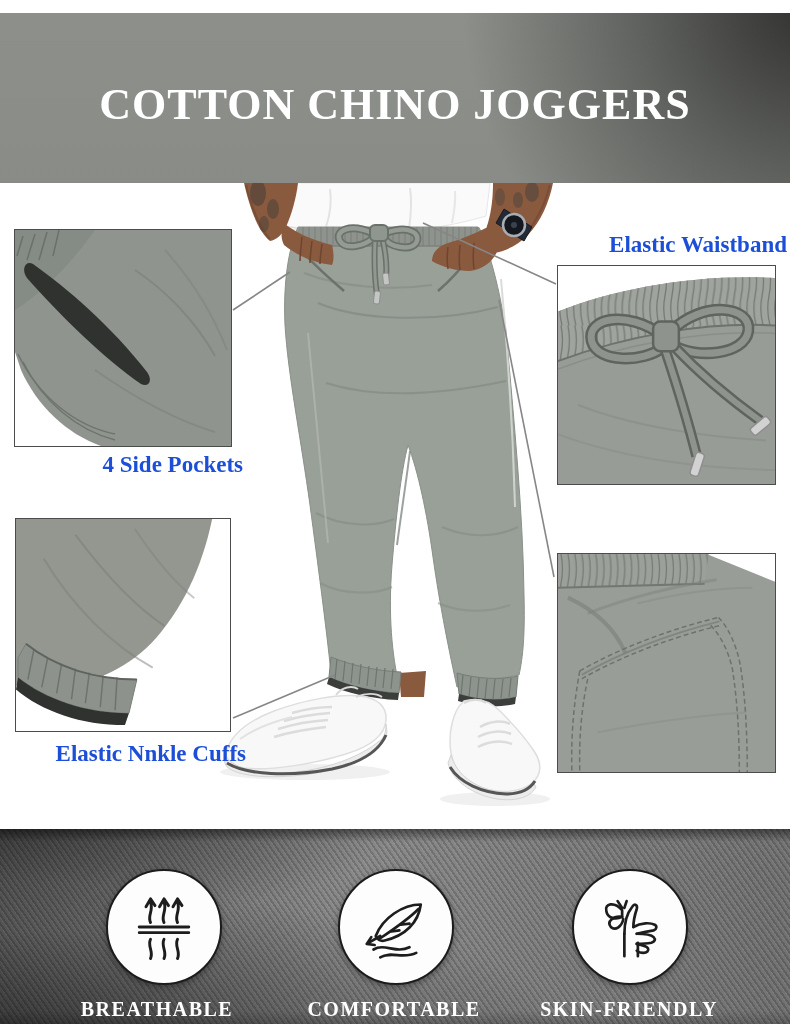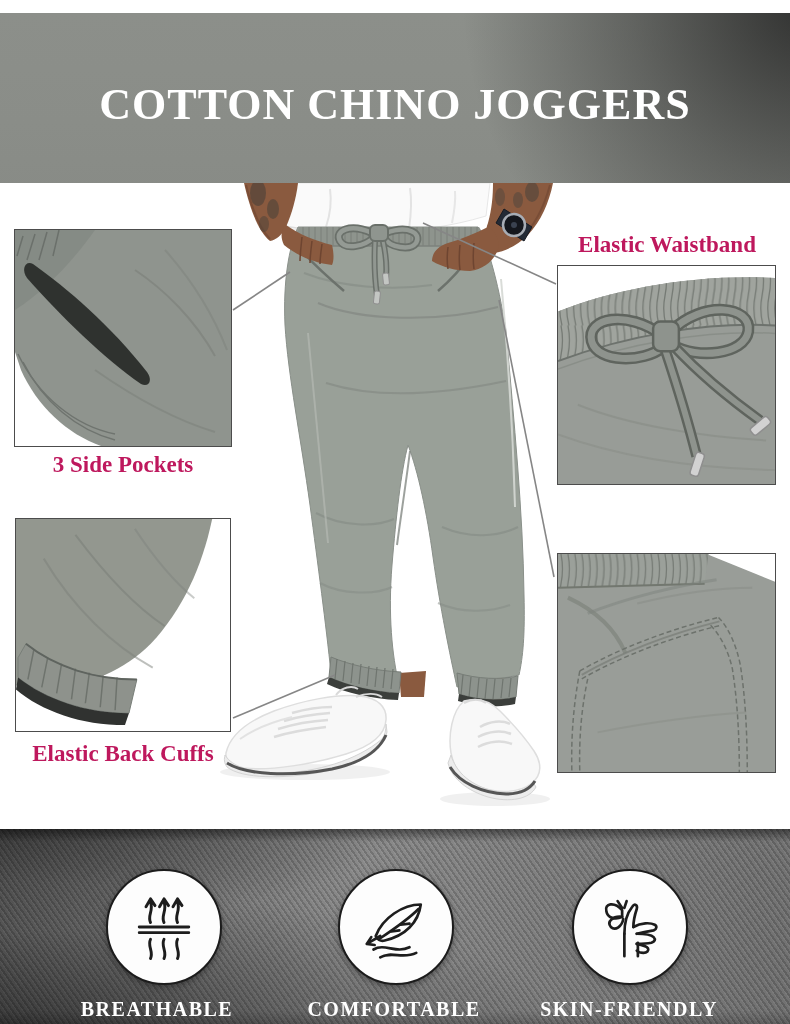--- a/index.html
+++ b/index.html
@@ -12,21 +12,21 @@
             linear-gradient(180deg,#8c8f8a 0%,#8a8d88 60%,#888b86 100%);
           display:flex;align-items:center;justify-content:center;margin-top:13px;}
   .banner h1{margin:0;color:#ffffff;font-size:44px;font-weight:700;letter-spacing:1px;white-space:nowrap;}
   
   .stage{position:absolute;left:0;top:183px;width:790px;height:630px;background:#ffffff;}
   .model-svg{position:absolute;left:180px;top:183px;width:430px;height:630px;}
   .lines-svg{position:absolute;left:0;top:0;width:790px;height:1024px;pointer-events:none;}
   
   .thumb{position:absolute;background:#ffffff;border:1px solid #4c4c4c;box-sizing:border-box;}
   .thumb svg{display:block;width:100%;height:100%;}
-  .cap{position:absolute;color:#be185d;font-weight:700;font-size:23px;text-align:center;line-height:28px;}
+  .cap{position:absolute;color:#1d4ed8;font-weight:700;font-size:23px;text-align:right;line-height:28px;}
   #thumb-side-pockets{left:14px;top:229px;width:218px;height:218px;}
   #cap-side-pockets{left:3px;top:451px;width:240px;}
   #thumb-ankle-cuffs{left:15px;top:518px;width:216px;height:214px;}
   #cap-ankle-cuffs{left:0px;top:740px;width:246px;}
   #cap-waistband{left:547px;top:231px;width:240px;}
   #thumb-waistband{left:557px;top:265px;width:219px;height:220px;}
   #cap-back-pocket{left:557px;top:521px;width:219px;}
   #thumb-back-pocket{left:557px;top:553px;width:219px;height:220px;}
   
   .features{position:absolute;left:0;top:813px;width:790px;height:211px;
@@ -187,21 +187,21 @@
       <path d="M0,0 H80 C56,34 28,62 0,80 Z" fill="#7e837d" opacity=".55"></path>
       <path d="M8,6 L2,26 M20,4 L12,30 M32,2 L24,30 M44,0 L38,26" stroke="#6b706b" stroke-width="1.5"></path>
       <path d="M18,34 C52,58 96,96 132,142 C138,150 134,158 126,154 C88,128 46,86 12,48 C6,40 10,30 18,34 Z" fill="#2f322f"></path>
       <path d="M120,40 C150,60 180,90 200,126" stroke="#7d827c" stroke-width="2" fill="none" opacity=".7"></path>
       <path d="M150,20 C175,48 198,84 212,120" stroke="#7d827c" stroke-width="2" fill="none" opacity=".5"></path>
       <path d="M80,140 C120,168 160,190 200,202" stroke="#7d827c" stroke-width="2" fill="none" opacity=".6"></path>
       <path d="M8,132 C28,172 62,200 100,210" stroke="#6f746f" stroke-width="1.5" fill="none"></path>
       <path d="M3,124 C23,166 60,196 100,204" stroke="#6f746f" stroke-width="1.5" fill="none"></path>
     </svg>
   </figure>
-  <div class="cap" id="cap-side-pockets">3 Side Pockets</div>
+  <div class="cap" id="cap-side-pockets">4 Side Pockets</div>
 
   <div class="cap" id="cap-waistband">Elastic Waistband</div>
   <figure class="thumb" id="thumb-waistband" style="margin:0">
     <svg viewBox="0 0 219 220">
       <defs>
         <pattern id="shirr" width="7" height="60" patternUnits="userSpaceOnUse">
           <path d="M3,0 q3,15 0,30 q-3,15 1,30" stroke="#70756f" stroke-width="1.3" fill="none"></path>
         </pattern>
       </defs>
       <rect width="219" height="220" fill="#ffffff"></rect>
@@ -232,21 +232,21 @@
       <path d="M0,0 H198 C188,48 168,92 136,126 C110,152 74,168 34,172 L0,168 Z" fill="#93978f"></path>
       <path d="M60,16 C90,56 120,88 150,108" stroke="#7b807a" stroke-width="2" fill="none" opacity=".6"></path>
       <path d="M28,40 C58,90 98,128 138,150" stroke="#7b807a" stroke-width="2" fill="none" opacity=".5"></path>
       <path d="M120,10 C140,40 160,64 180,80" stroke="#7b807a" stroke-width="2" fill="none" opacity=".4"></path>
       <path d="M10,126 C40,150 80,162 122,162 L114,196 C70,196 30,182 2,160 L2,140 Z" fill="#8e928c" stroke="#777d77" stroke-width="1"></path>
       <path d="M18,132 L12,162 M32,140 L26,170 M46,146 L41,176 M60,151 L56,182 M74,155 L70,186 M88,158 L85,190 M102,160 L100,193" stroke="#6e736d" stroke-width="1.5"></path>
       <path d="M2,160 C30,182 70,196 114,196 L110,208 C66,208 26,194 0,172 Z" fill="#303230"></path>
       <path d="M122,162 C80,162 40,150 10,126" stroke="#5f645f" stroke-width="2" fill="none"></path>
     </svg>
   </figure>
-  <div class="cap" id="cap-ankle-cuffs">Elastic Back Cuffs</div>
+  <div class="cap" id="cap-ankle-cuffs">Elastic Nnkle Cuffs</div>
 
   <figure class="thumb" id="thumb-back-pocket" style="margin:0">
     <svg viewBox="0 0 219 220">
       <rect width="219" height="220" fill="#999d98"></rect>
       <path d="M150,0 L219,0 L219,28 Z" fill="#ffffff"></path>
       <path d="M0,0 H152 L148,30 L0,34 Z" fill="#9ba09a"></path>
       <path d="M0,0 H152 L148,30 L0,34 Z" fill="url(#shirr)" opacity=".85"></path>
       <path d="M0,34 L148,30" stroke="#72776f" stroke-width="2"></path>
       <path d="M10,44 C40,58 58,76 68,100" stroke="#767b75" stroke-width="4" fill="none" opacity=".55"></path>
       <path d="M30,60 C70,44 120,32 160,26" stroke="#7e837d" stroke-width="3" fill="none" opacity=".5"></path>

